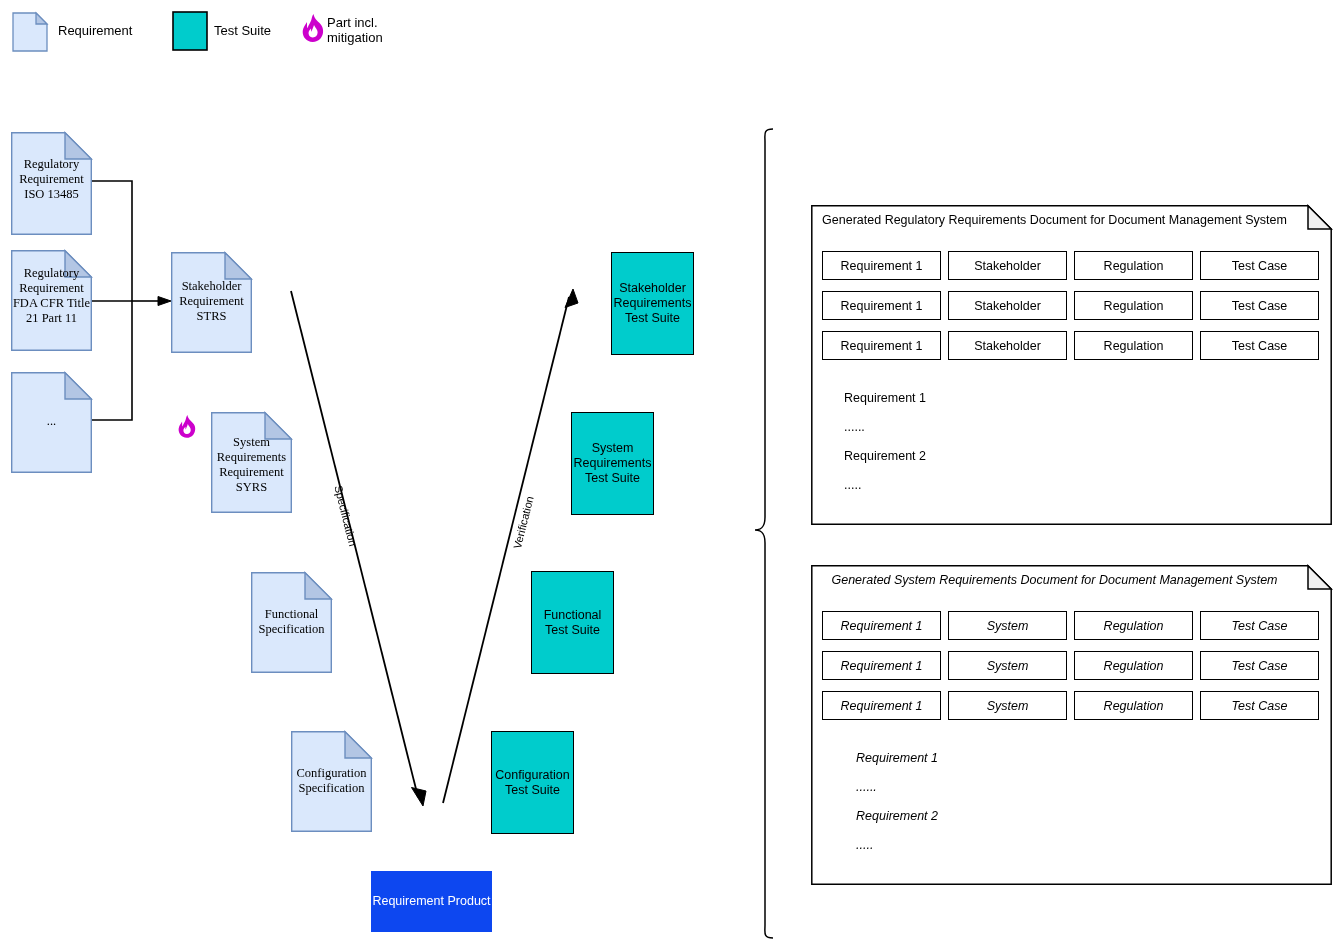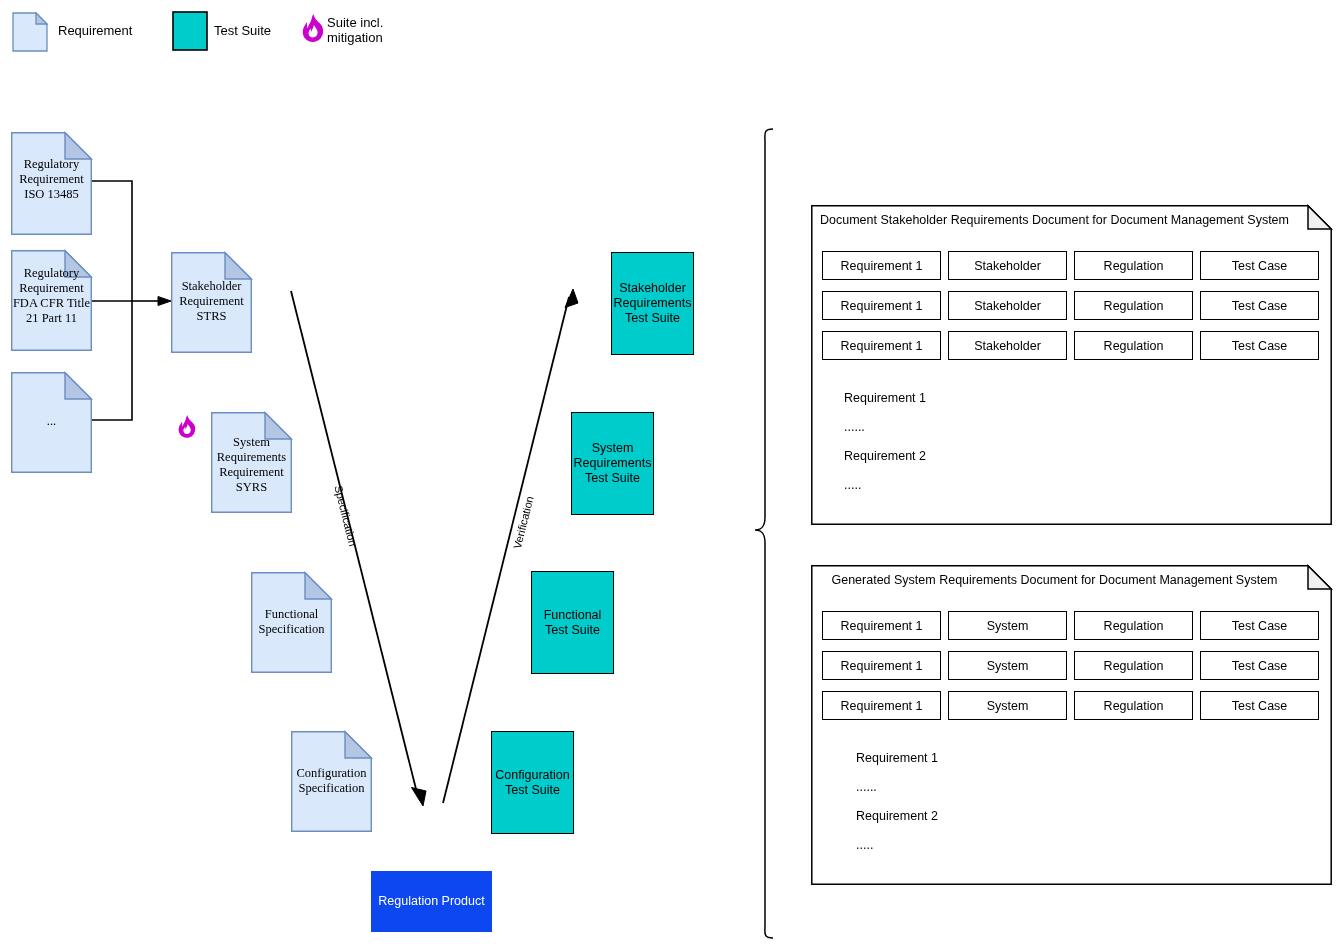--- a/index.html
+++ b/index.html
@@ -62,21 +62,21 @@
     <svg width="32" height="36" viewBox="0 0 32 36">
       <path d="M16.5,2 C17.5,8 22,9.5 24.5,13.5 C27,17.5 26.5,23 23.5,26.5
                C20.5,30 15,31 11,28.8 C6.6,26.4 4.6,21 6.3,16.4
                C7.2,13.9 9,12.3 9.9,10 C10.3,12.6 9.6,14.5 10.6,16.2
                C11.3,13 13.2,11.1 14.2,8.2 C14.9,6.1 15,4 16.5,2 Z" fill="#CC00CC"></path>
       <path d="M17,13 C18.3,16.2 20.8,17.4 20.6,20.7 C20.4,23.6 18.2,25.6 15.6,25.4
                C13.1,25.2 11.3,23 11.6,20.4 C11.8,18.6 13.1,17.8 13.9,16.4
                C14.2,17.8 13.9,18.7 14.5,19.7 C15,17.6 16.2,16 17,13 Z" fill="#ffffff"></path>
     </svg>
   </div>
-  <div class="abs legend-label" style="left:327px;top:15px;">Suite incl.
+  <div class="abs legend-label" style="left:327px;top:15px;">Part incl.
 mitigation</div>
 
   <svg width="1344" height="944">
     <g fill="none" stroke="#000" stroke-width="1.6">
       <path d="M92,181 L132,181 L132,420 L92,420"></path>
       <path d="M132,301 L160,301"></path>
       <path d="M92,301 L132,301"></path>
     </g>
     <path d="M171,301 L158,296.5 L158,305.5 Z" fill="#000" stroke="#000" stroke-width="1"></path>
   </svg>
@@ -194,34 +194,34 @@
   </div>
 
   <div class="rect" style="left:491px;top:731px;width:81px;height:101px;
         background:#00CCCC;border:1.6px solid #000;">
     <span>Configuration
 Test Suite</span>
   </div>
 
   <div class="rect" style="left:371px;top:871px;width:121px;height:61px;
         background:#0D47F0;color:#fff;font-size:12.5px;">
-    <span>Regulation Product</span>
+    <span>Requirement Product</span>
   </div>
 
   <svg width="1344" height="944">
     <path d="M773,129 C763,129 765,134 765,142 L765,517 C765,525 763,530 755,530
              C763,530 765,535 765,543 L765,925 C765,933 763,938 773,938" fill="none" stroke="#000" stroke-width="1.5"></path>
   </svg>
 
   <div class="gendoc" style="left:811px;top:205px;width:521px;height:320px;">
     <svg class="body abs" style="left:0;top:0;" width="521" height="320" viewBox="0 0 521 320" preserveAspectRatio="none">
       <path d="M0.8,0.8 L497,0.8 L520.2,24 L520.2,319.2 L0.8,319.2 Z" fill="#ffffff" stroke="#000" stroke-width="1.5"></path>
       <path d="M497,0.8 L520.2,24 L497,24 Z" fill="#f0f0f0" stroke="#000" stroke-width="1.5"></path>
     </svg>
-    <div class="title" style="top:8px;">Document Stakeholder Requirements Document for Document Management System</div>
+    <div class="title" style="top:8px;">Generated Regulatory Requirements Document for Document Management System</div>
 
     <div class="cellrow" style="left:11px;top:46px;">
       <div class="cell" style="width:119px;height:29px;margin-right:7px;">Requirement 1</div>
       <div class="cell" style="width:119px;height:29px;margin-right:7px;">Stakeholder</div>
       <div class="cell" style="width:119px;height:29px;margin-right:7px;">Regulation</div>
       <div class="cell" style="width:119px;height:29px;">Test Case</div>
     </div>
     <div class="cellrow" style="left:11px;top:86px;">
       <div class="cell" style="width:119px;height:29px;margin-right:7px;">Requirement 1</div>
       <div class="cell" style="width:119px;height:29px;margin-right:7px;">Stakeholder</div>
@@ -234,21 +234,21 @@
       <div class="cell" style="width:119px;height:29px;margin-right:7px;">Regulation</div>
       <div class="cell" style="width:119px;height:29px;">Test Case</div>
     </div>
 
     <div class="bodyline" style="left:33px;top:186px;">Requirement 1</div>
     <div class="bodyline" style="left:33px;top:215px;">......</div>
     <div class="bodyline" style="left:33px;top:244px;">Requirement 2</div>
     <div class="bodyline" style="left:33px;top:273px;">.....</div>
   </div>
 
-  <div class="gendoc" style="left:811px;top:565px;width:521px;height:320px;">
+  <div class="gendoc" style="left:811px;top:565px;width:521px;height:320px;font-style:italic;">
     <svg class="body abs" style="left:0;top:0;" width="521" height="320" viewBox="0 0 521 320" preserveAspectRatio="none">
       <path d="M0.8,0.8 L497,0.8 L520.2,24 L520.2,319.2 L0.8,319.2 Z" fill="#ffffff" stroke="#000" stroke-width="1.5"></path>
       <path d="M497,0.8 L520.2,24 L497,24 Z" fill="#f0f0f0" stroke="#000" stroke-width="1.5"></path>
     </svg>
     <div class="title" style="top:8px;">Generated System Requirements Document for Document Management System</div>
 
     <div class="cellrow" style="left:11px;top:46px;">
       <div class="cell" style="width:119px;height:29px;margin-right:7px;">Requirement 1</div>
       <div class="cell" style="width:119px;height:29px;margin-right:7px;">System</div>
       <div class="cell" style="width:119px;height:29px;margin-right:7px;">Regulation</div>

